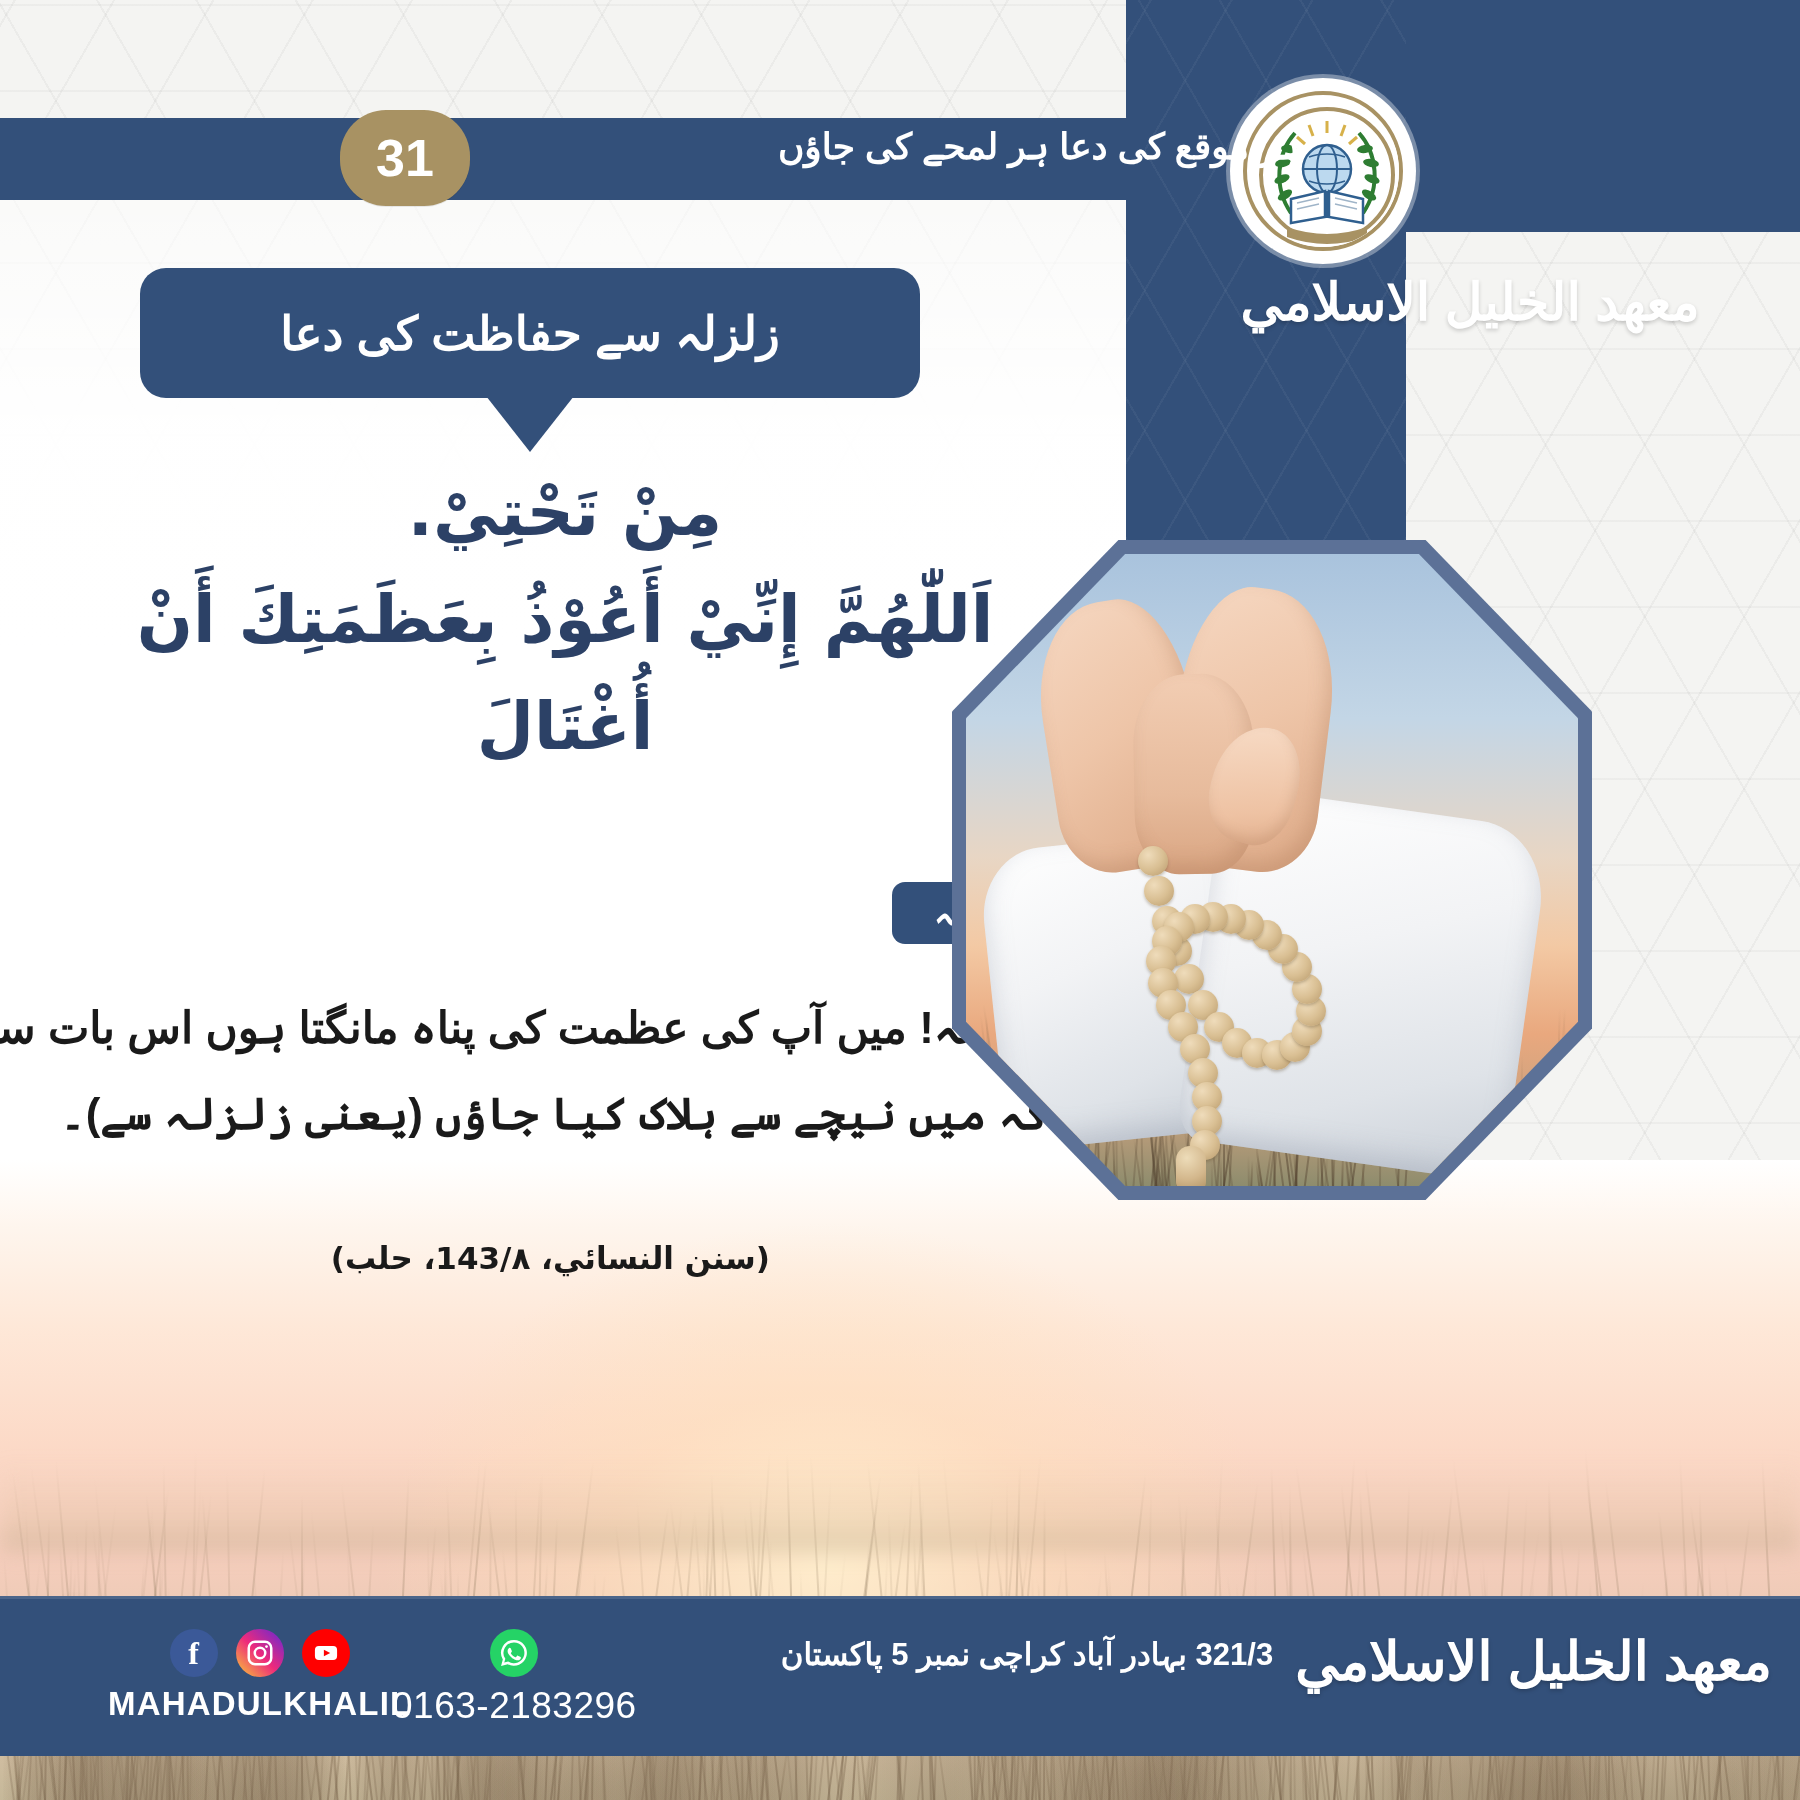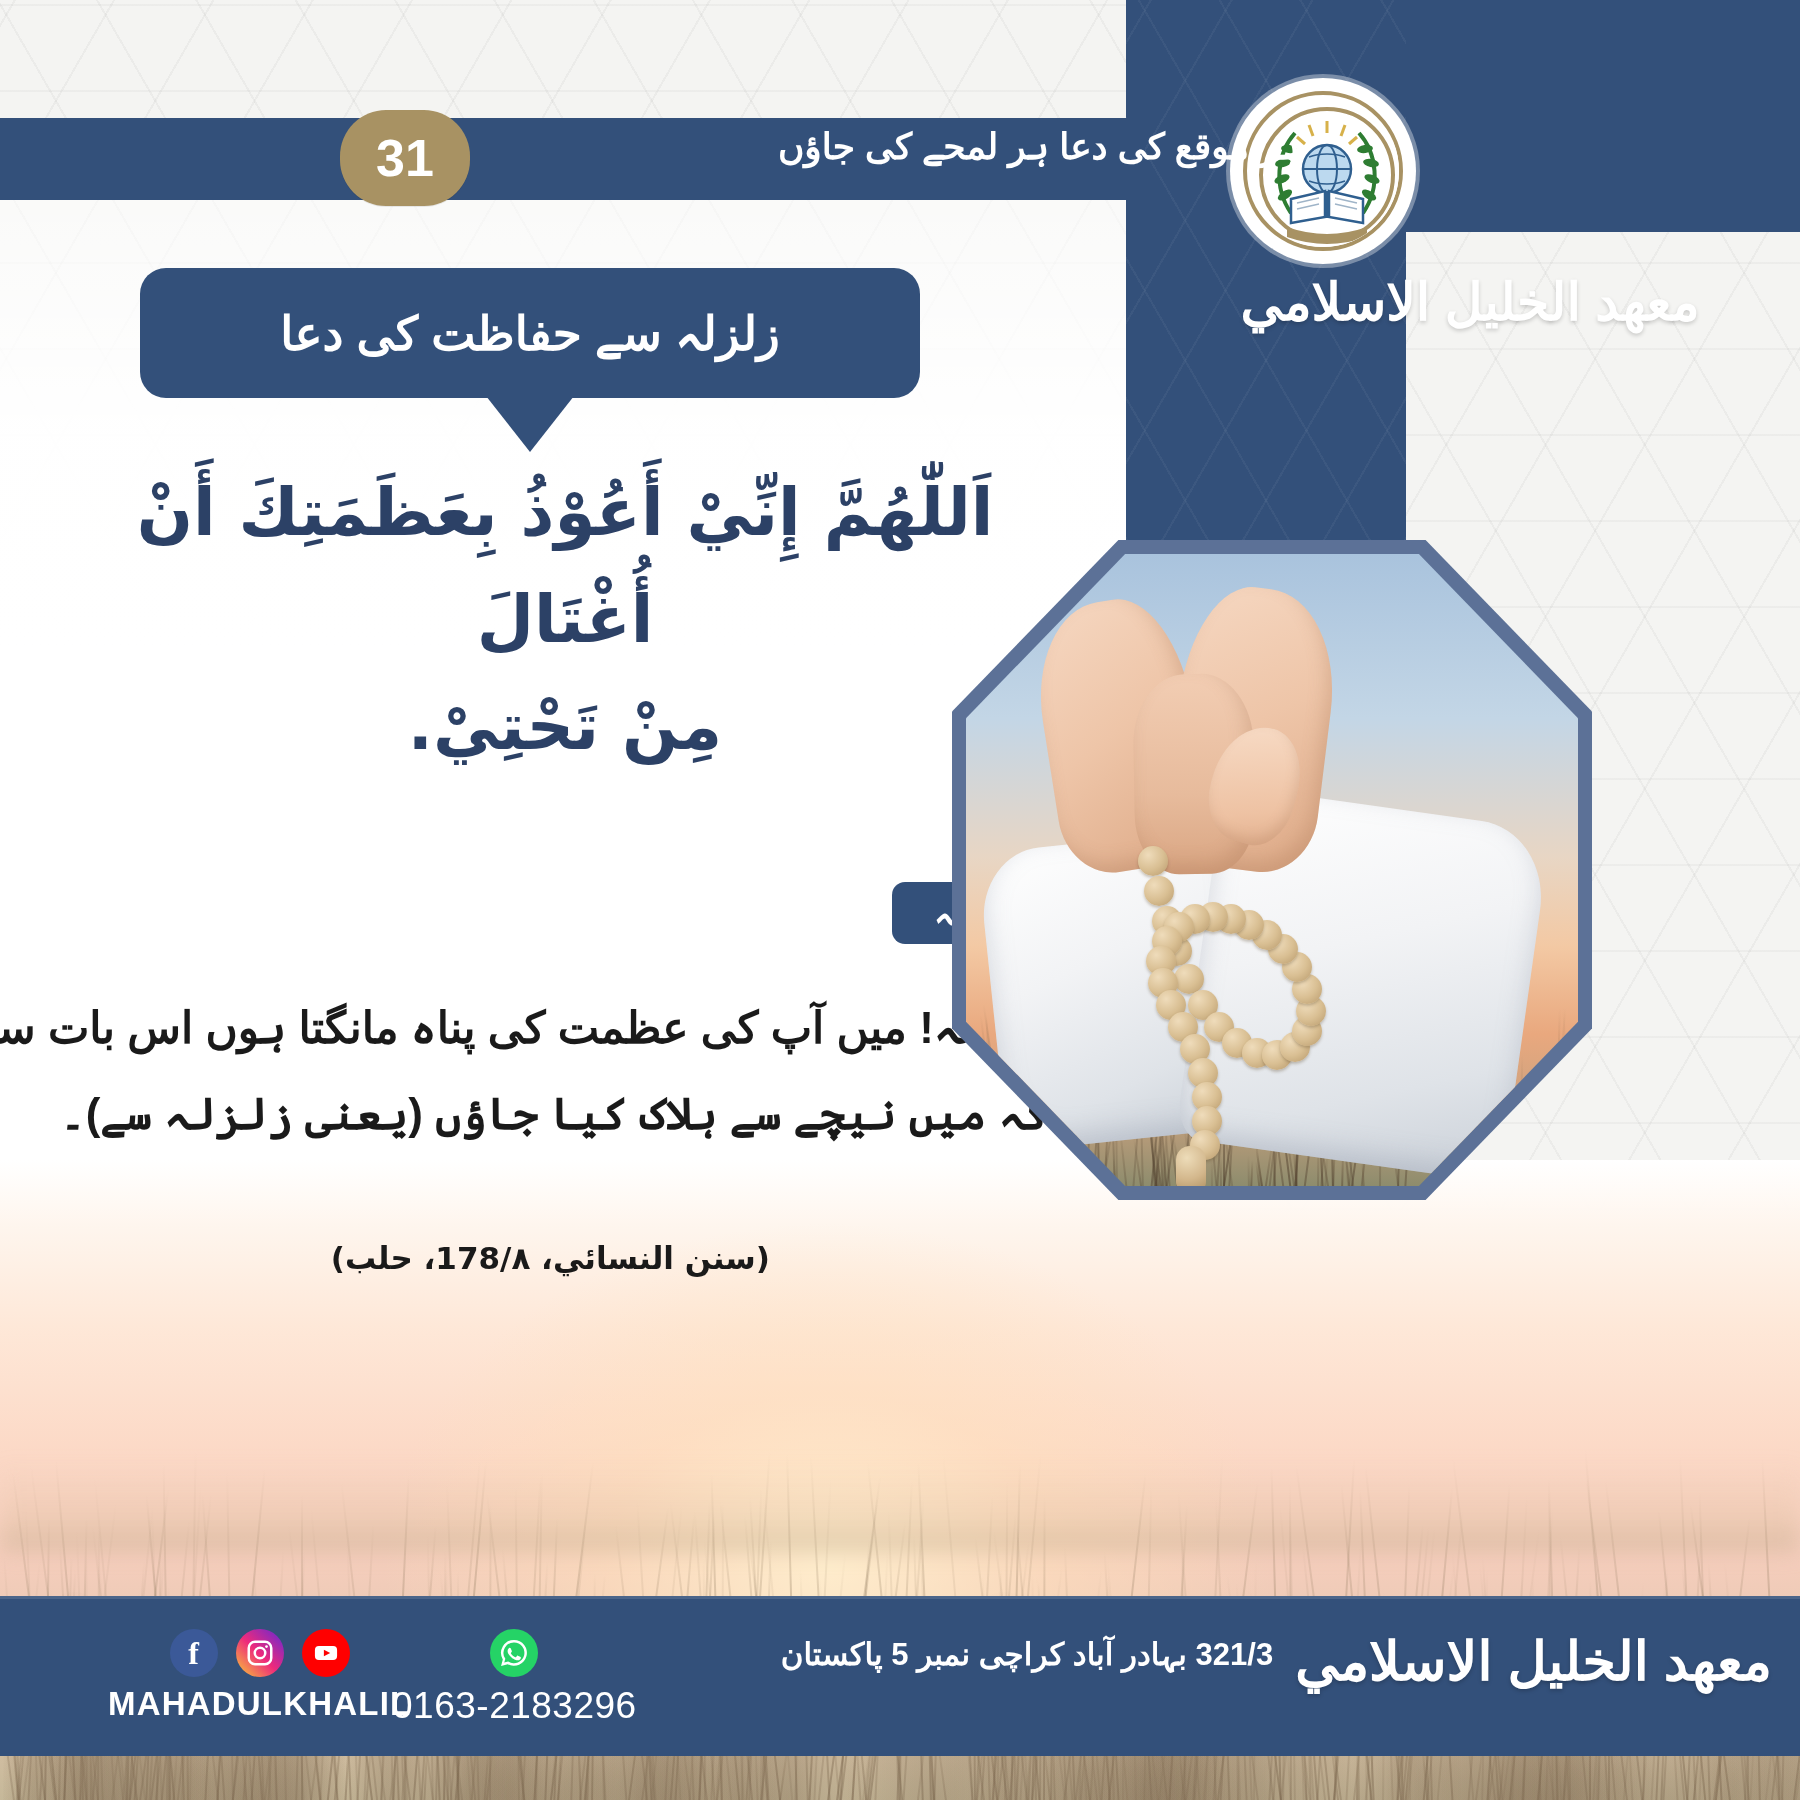--- a/index.html
+++ b/index.html
@@ -935,32 +935,32 @@
   <div class="subbar"></div>
   <div class="subbar-text">ہر موقع کی دعا ہر لمحے کی جاؤں</div>
   <div class="num-badge">31</div>
 
   <div class="title-pill">
     <span class="title-pill-text">زلزلہ سے حفاظت کی دعا</span>
   </div>
   <div class="title-tail"></div>
 
   <div class="arabic-block">
+    <div class="arabic-line">مِنْ تَحْتِيْ.</div>
     <div class="arabic-line">اَللّٰهُمَّ إِنِّيْ أَعُوْذُ بِعَظَمَتِكَ أَنْ أُغْتَالَ</div>
-    <div class="arabic-line">مِنْ تَحْتِيْ.</div>
   </div>
 
   <div class="tarjuma-badge">
     <span>ترجمہ</span>
   </div>
   <div class="translation">
     <div class="trans-line">اے اللہ! میں آپ کی عظمت کی پناہ مانگتا ہوں اس بات سے</div>
     <div class="trans-line">کہ میں نیچے سے ہلاک کیا جاؤں (یعنی زلزلہ سے)۔</div>
   </div>
-  <div class="reference">(سنن النسائي، 178/٨، حلب)</div>
+  <div class="reference">(سنن النسائي، 143/٨، حلب)</div>
 
   <div class="photo-frame">
     <div class="photo-shape"></div>
     <div class="photo-inner">
       <div class="photo-sun"></div>
       <div class="photo-grass" id="photo-grass">
           <div class="pblade" style="left:462.7px;height:45px;transform:rotate(7.5deg);opacity:0.71"></div>
           <div class="pblade" style="left:353.5px;height:153px;transform:rotate(3.3deg);opacity:0.41"></div>
           <div class="pblade" style="left:190.4px;height:175px;transform:rotate(-6.3deg);opacity:0.75"></div>
           <div class="pblade" style="left:476.2px;height:180px;transform:rotate(7.3deg);opacity:0.53"></div>

